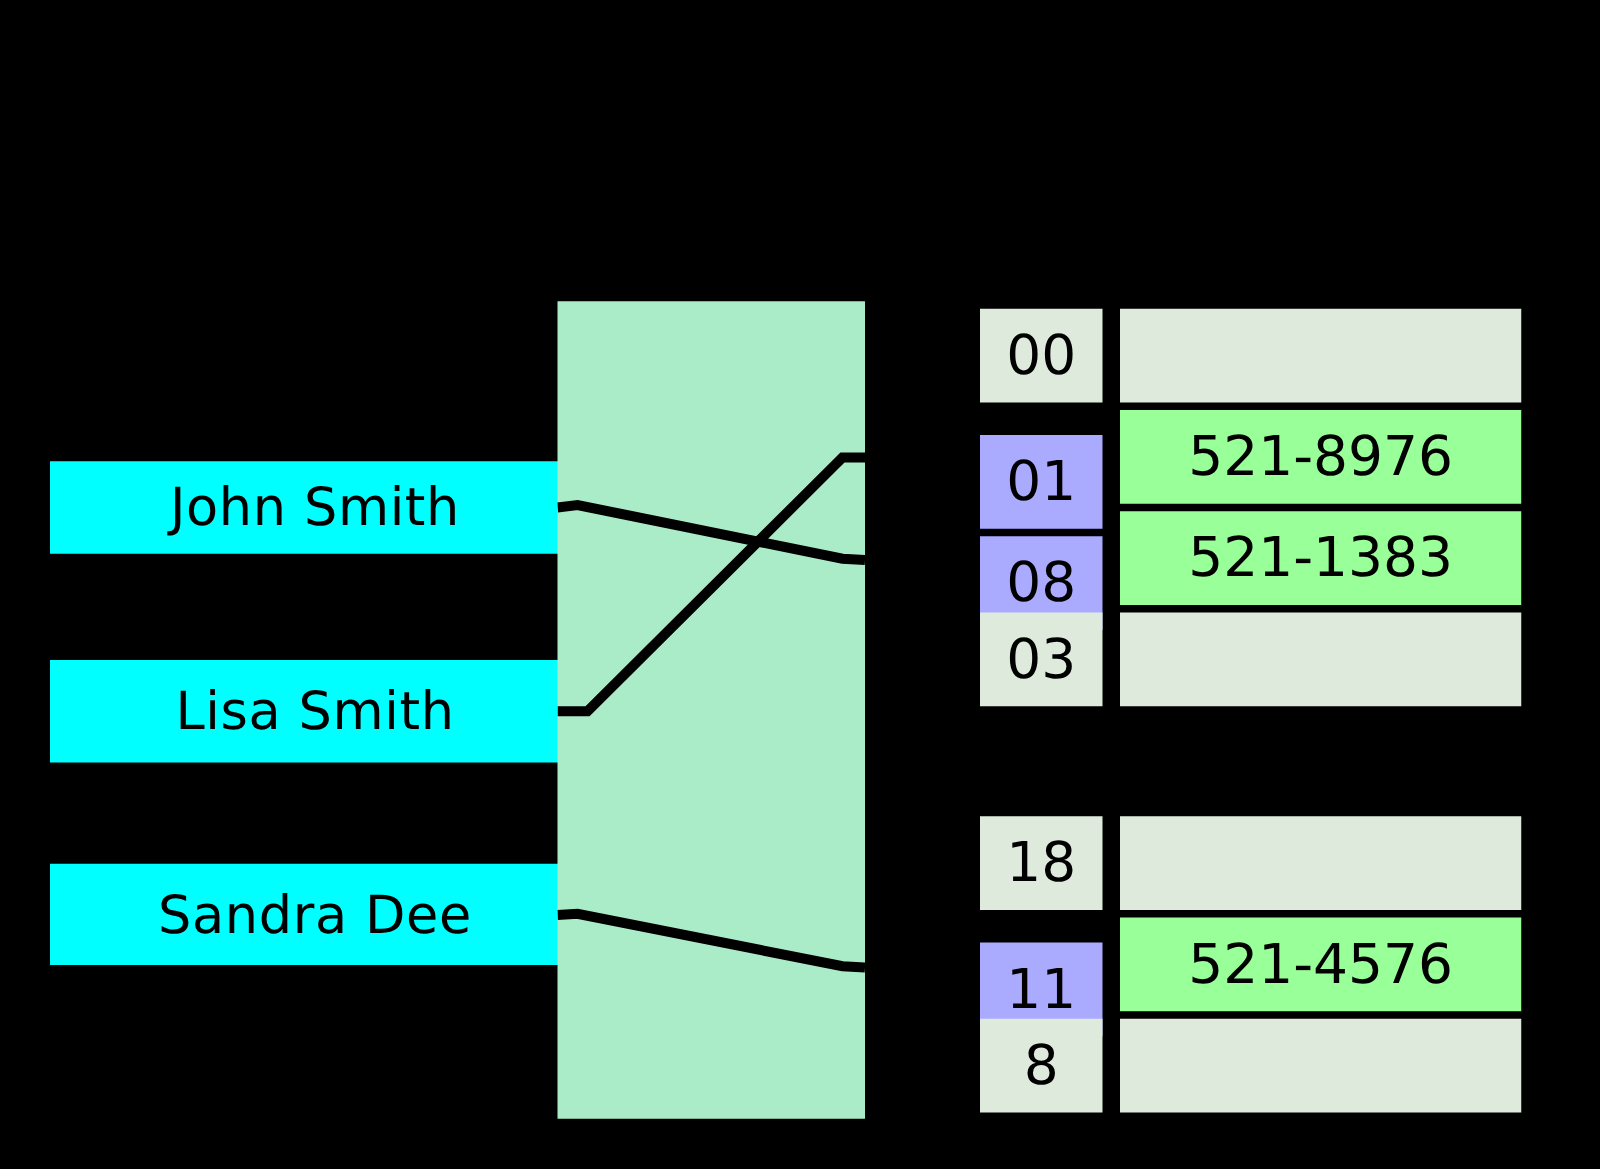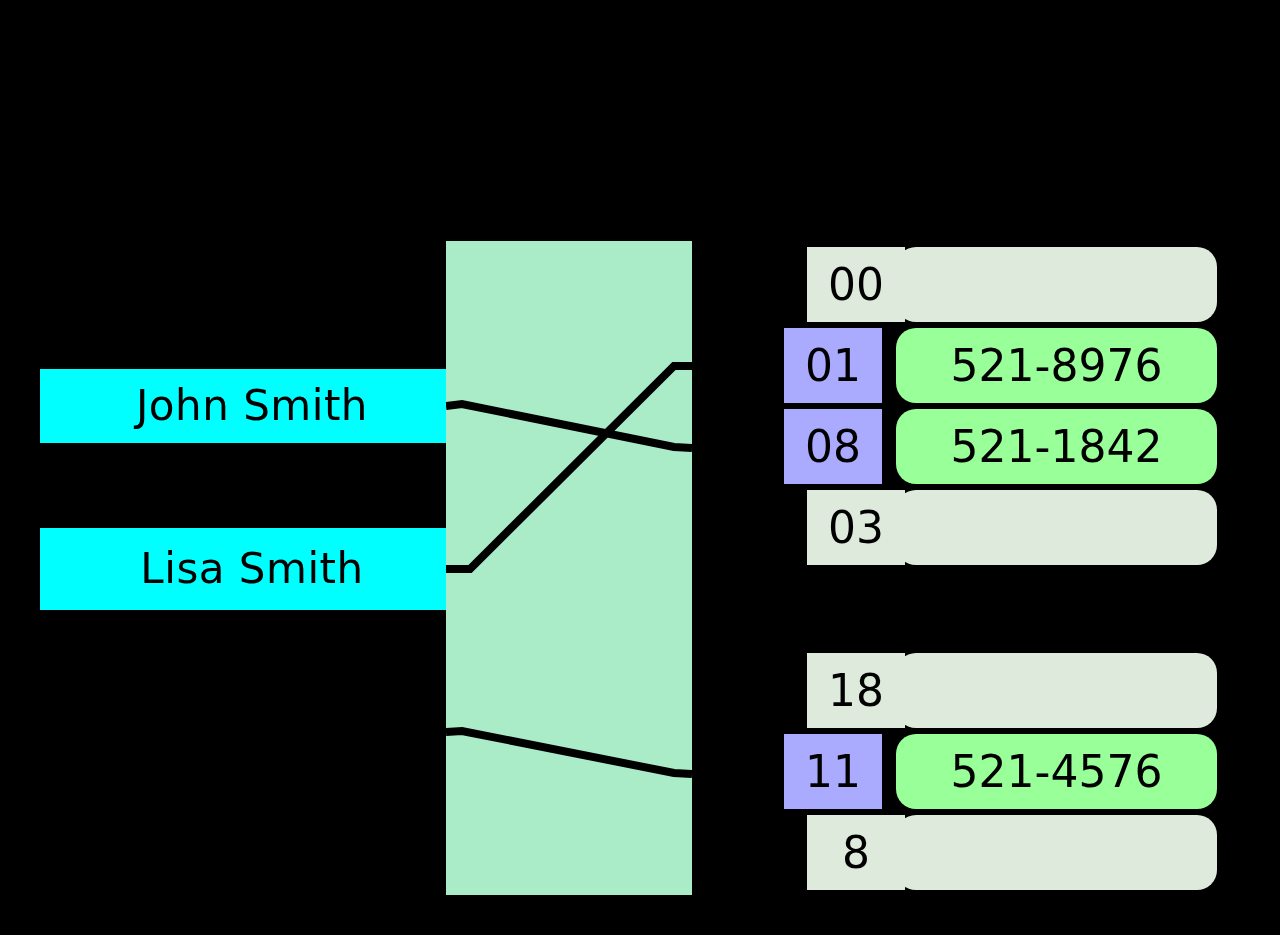--- a/index.html
+++ b/index.html
@@ -92,38 +92,40 @@
     top: 0;
     width: 321px;
     height: 75px;
     display: flex;
     align-items: center;
     justify-content: center;
     font-size: 44px;
     line-height: 1;
     color: #000000;
     box-sizing: border-box;
-    border-radius: 20px;
   }
 
-  .empty .idx-cell { background: #DEEBDC; margin-left: 23px; }
+  .empty .idx-cell { background: #DEEBDC; }
   .empty .val-cell { background: #DEEBDC; }
-  .filled .idx-cell { background: #AAAAFF; }
+  .filled .idx-cell { background: #AAAAFF; margin-top: 20px; }
   .filled .val-cell { background: #99FF99; }
 </style>
 </head>
 <body>
 
 <div id="stage">
 
   <div class="name-box nb0">
     <span>John Smith</span>
   </div>
   <div class="name-box nb1">
     <span>Lisa Smith</span>
+  </div>
+  <div class="name-box nb2">
+    <span>Sandra Dee</span>
   </div>
 
   <div id="hash-box"></div>
 
   <svg id="hash-lines" viewBox="0 0 246 654" preserveAspectRatio="none">
 
     <path d="M 0,165 L 16,163 L 228,206 L 246,207" fill="none" stroke="#000000" stroke-width="8" stroke-linecap="butt" stroke-linejoin="miter"></path>
 
     <path d="M 0,328 L 24,328 L 228,125 L 246,125" fill="none" stroke="#000000" stroke-width="8" stroke-linecap="butt" stroke-linejoin="miter"></path>
 
@@ -137,21 +139,21 @@
       <div class="val-cell"></div>
     </div>
 
     <div class="row filled">
       <div class="idx-cell">01</div>
       <div class="val-cell">521-8976</div>
     </div>
 
     <div class="row filled">
       <div class="idx-cell">08</div>
-      <div class="val-cell">521-1842</div>
+      <div class="val-cell">521-1383</div>
     </div>
 
     <div class="row empty">
       <div class="idx-cell">03</div>
       <div class="val-cell"></div>
     </div>
 
   </div>
 
   <div class="hash-table t-lower">

